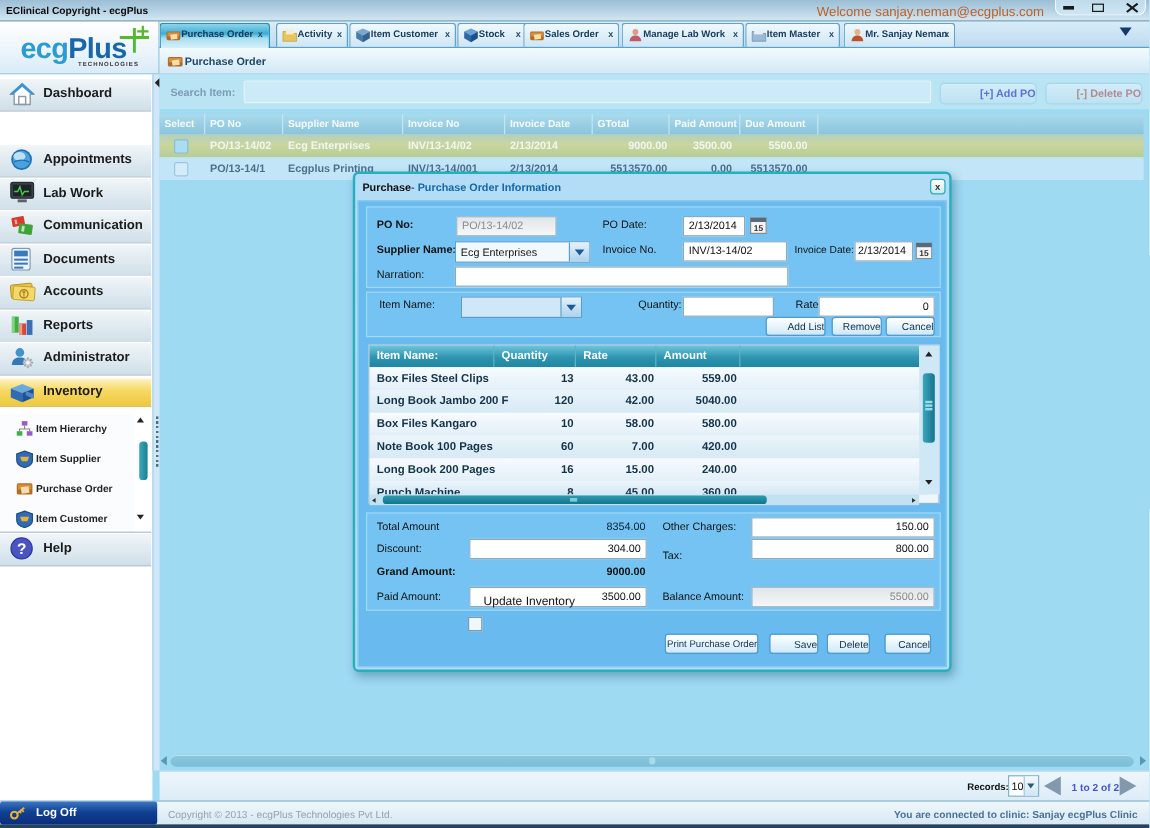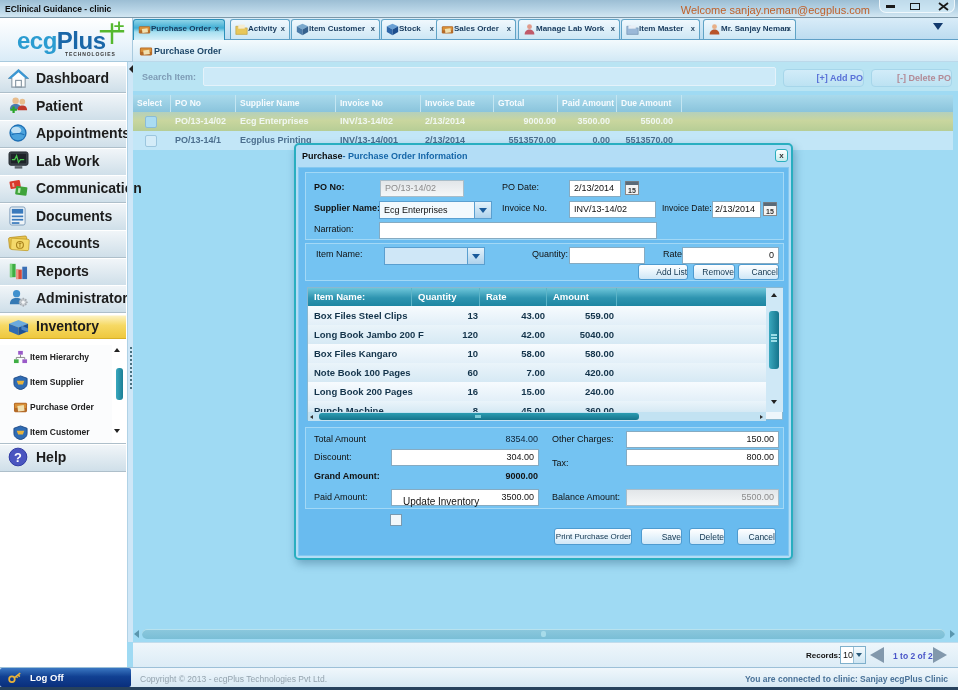--- a/index.html
+++ b/index.html
@@ -1,37 +1,37 @@
 <!DOCTYPE html>
 <html><head><meta charset="utf-8"><style>
 html,body{margin:0;padding:0}
 #app{position:relative;width:958px;height:690px;overflow:hidden;background:#9fdaf3;font-family:"Liberation Sans",sans-serif;font-size:9px;color:#111}
 .ab{position:absolute}
 .b{font-weight:bold}
 .inp{position:absolute;background:#fff;border:1px solid #86abc2;font:9px/15px "Liberation Sans",sans-serif;padding:0 4px;box-sizing:border-box;color:#111}
 .dis{background:linear-gradient(#e2e6e9,#f5f7f8);color:#8b8b8b;border:1px solid #a9bdc9}
 .btn{position:absolute;border:1px solid #4e9bd0;border-radius:3px;background:linear-gradient(#ffffff,#eaf5fc 45%,#cfe7f7);font:8.5px "Liberation Sans",sans-serif;color:#10344e;text-align:right;box-sizing:border-box;white-space:nowrap;overflow:hidden}
 .mi{position:absolute;left:0;width:126px;height:27px;background:linear-gradient(#f2f6f9,#cfdfe9);border-bottom:1px solid #aebfca;box-shadow:inset 0 1px 0 #fff}
-.mi span{position:absolute;left:36px;top:0;line-height:27px;font-size:14px;font-weight:bold;color:#1c1c1c}
+.mi span{position:absolute;left:36px;top:0;line-height:27px;font-size:11px;font-weight:bold;color:#1c1c1c}
 .mi svg{position:absolute;left:8px;top:3px}
 .smi{position:absolute;left:0;width:112px;height:25px;background:#fbfcfd}
 .smi span{position:absolute;left:30px;top:0;line-height:25px;font-size:8.5px;font-weight:bold;color:#222}
 .smi svg{position:absolute;left:13px;top:5px}
 .tab{position:absolute;top:1px;height:20px;border:1px solid #5fa3c6;border-bottom:none;border-radius:3px 3px 0 0;background:linear-gradient(#f0f8fd,#cde7f5);box-sizing:border-box}
 .tab .tx{position:absolute;left:17px;top:0;line-height:18px;font-size:8px;font-weight:bold;color:#16395c;white-space:nowrap}
 .tab .cl{position:absolute;right:4px;top:0;line-height:18px;font-size:7.5px;font-weight:bold;color:#2a4a66}
 .tab svg{position:absolute;left:4px;top:3px}
 .cell{position:absolute;top:0;height:100%;box-sizing:border-box;padding:0 4px;white-space:nowrap;overflow:hidden}
 .gr{position:absolute;left:0;width:466px;height:19px}
 .gr div{position:absolute;top:0;height:19px;line-height:19px;font-size:9.5px;font-weight:bold;color:#13334a;white-space:nowrap}
 </style></head><body>
 <div id="app">
 
 <div class="ab" style="left:0;top:0;width:958px;height:18px;background:linear-gradient(#9cbed4,#b6d3e5 55%,#d3e7f2);border-bottom:1px solid #7d98a8;box-sizing:border-box">
-  <div class="ab b" style="left:5px;top:4px;font-size:8.5px;color:#0b0b0b">EClinical Guidance - clinic</div>
+  <div class="ab b" style="left:5px;top:4px;font-size:8.5px;color:#0b0b0b">EClinical Copyright - ecgPlus</div>
   <div class="ab" style="left:640px;top:4px;width:230px;text-align:right;font-size:11px;color:#bf5f28">Welcome sanjay.neman@ecgplus.com</div>
   <div class="ab" style="left:879px;top:0;width:76px;height:13px;background:rgba(215,238,250,0.6);border-radius:0 0 7px 7px;border:1px solid rgba(255,255,255,0.7);border-top:none;box-sizing:border-box"></div>
   <div class="ab" style="left:886px;top:5px;width:9px;height:2.5px;background:#1a1a1a"></div>
   <div class="ab" style="left:910px;top:3px;width:10px;height:7px;border:1.8px solid #1a1a1a;box-sizing:border-box"></div>
   <svg class="ab" style="left:938px;top:2px" width="11" height="9" viewBox="0 0 11 9">
         <path d="M1 1 L10 8 M10 1 L1 8" stroke="#1a1a1a" stroke-width="1.8"></path>
       </svg>
 </div>
 
 <div class="ab" style="left:0;top:18px;width:133px;height:44px;background:linear-gradient(#ffffff,#eaf4fb 60%,#d9ebf7);border-right:1px solid #a9cade;border-bottom:1px solid #a9cade;box-sizing:border-box">
@@ -127,30 +127,20 @@
 
 <div class="ab" style="left:0;top:62px;width:127px;height:606px;background:#fff"></div>
 <div id="menu" class="ab" style="left:0;top:62px;width:127px;height:606px">
   <div class="mi" style="top:3px">
         <svg width="21" height="21" viewBox="0 0 22 22">
           <path d="M11 2 L21 11 H18 V20 H4 V11 H1 z" fill="#fdfdfd" stroke="#8a9aa6" stroke-width="1.2"></path>
           <path d="M11 1 L22 11 H18.5 L11 4.5 L3.5 11 H0 z" fill="#3b97d3"></path>
           <rect x="8" y="13" width="6" height="7" fill="none" stroke="#8a9aa6" stroke-width="1.2"></rect>
         </svg>
         <span>Dashboard</span>
-      </div>
-  <div class="mi" style="top:31px">
-        <svg width="21" height="20" viewBox="0 0 22 21">
-          <circle cx="8" cy="5" r="3.4" fill="#e8bc8c"></circle>
-          <path d="M2 14 c0-4 2.6-5.6 6-5.6 s6 1.6 6 5.6z" fill="#4a7ab0"></path>
-          <circle cx="15" cy="6" r="3" fill="#e8bc8c"></circle>
-          <path d="M10 15 c0-4 2.2-5 5-5 s5 1.4 5 5z" fill="#c0392b"></path>
-          <path d="M6 13 h3 v3 h3 v3 h-3 v3 h-3 v-3 H3 v-3 h3 z" fill="#28a428" transform="scale(0.78) translate(0,1)"></path>
-        </svg>
-        <span>Patient</span>
       </div>
   <div class="mi" style="top:58px">
         <svg width="20" height="20" viewBox="0 0 22 22">
           <circle cx="11" cy="11" r="9.5" fill="#1e6fb4"></circle>
           <circle cx="11" cy="11" r="8" fill="#4aa2dc"></circle>
           <ellipse cx="9" cy="8" rx="5.5" ry="4" fill="#bfe0f4"></ellipse>
           <path d="M4 13 q7-3 14 0" stroke="#1e6fb4" stroke-width="1.2" fill="none"></path>
         </svg>
         <span>Appointments</span>
       </div>

